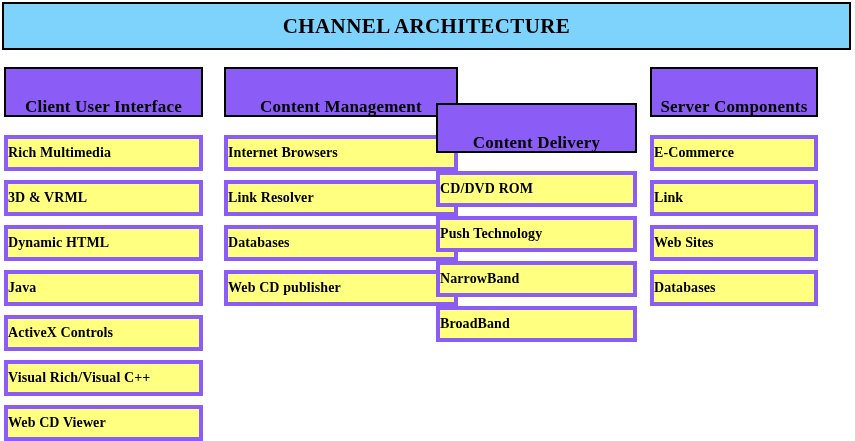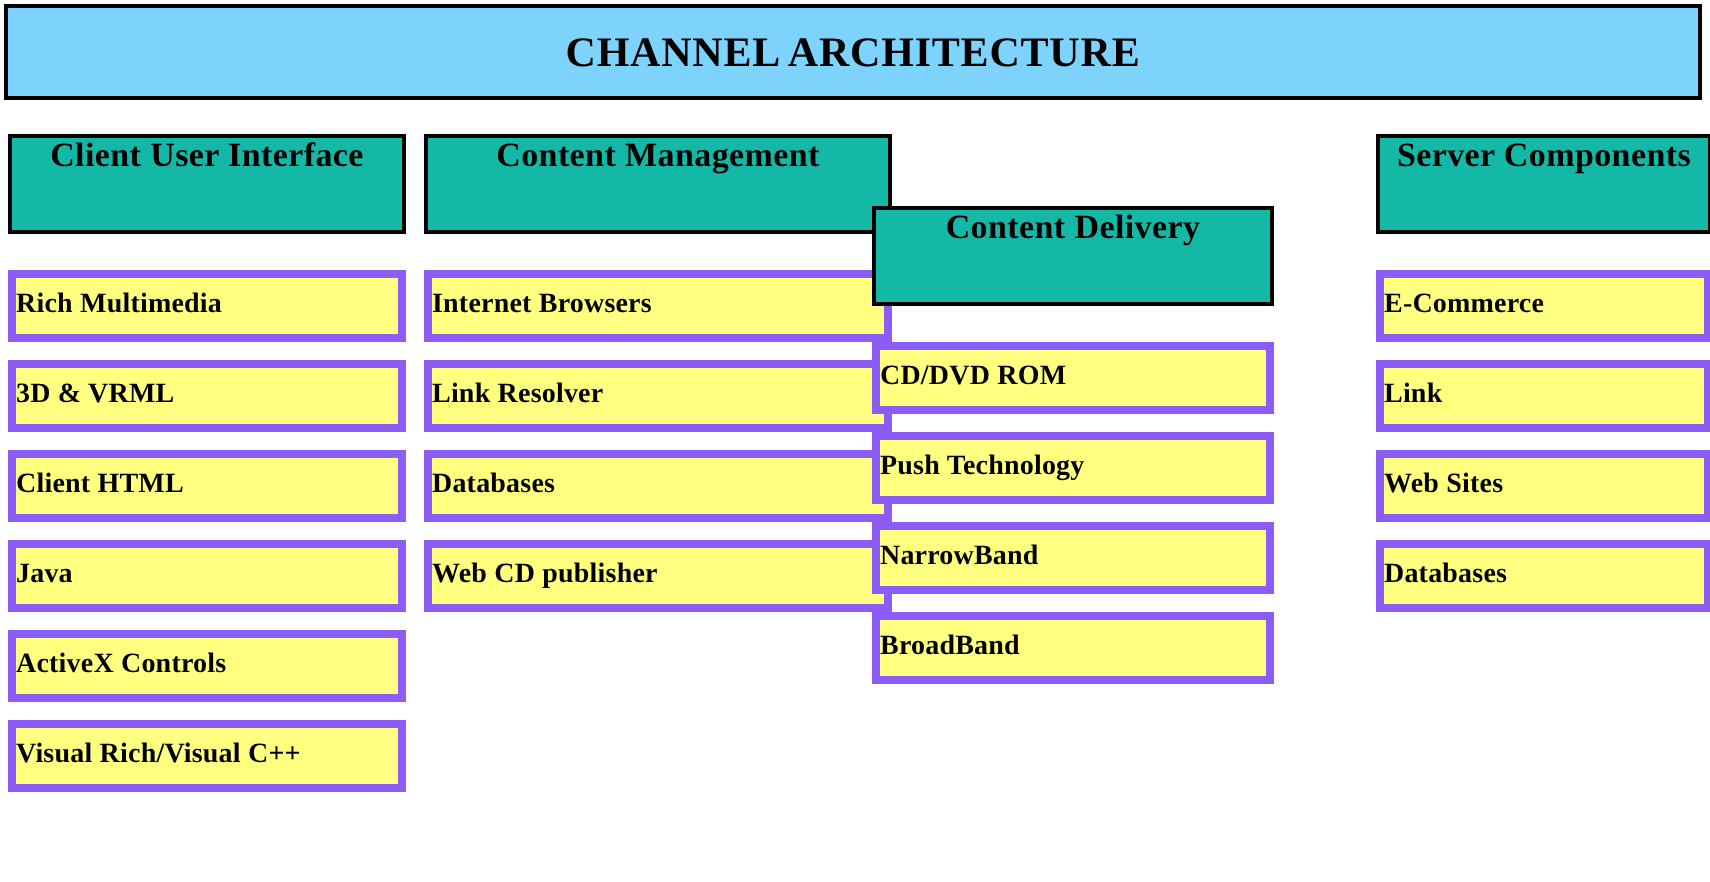--- a/index.html
+++ b/index.html
@@ -55,31 +55,31 @@
     width: 855px;
     height: 374px;
   }
 
   .column {
     position: absolute;
     top: 0;
     width: 198px;
   }
   .column.col-0 { left: 4px;   width: 199px; }
-  .column.col-1 { left: 212px; width: 234px; }
+  .column.col-1 { left: 224px; width: 234px; }
   .column.col-2 { left: 436px; width: 201px; margin-top: 36px; }
-  .column.col-3 { left: 688px; width: 168px; }
+  .column.col-3 { left: 650px; width: 168px; }
 
   .col-header {
     height: 50px;
-    background: #14b8a6;
+    background: #8b5cf6;
     border: 2px solid #000000;
     box-sizing: border-box;
     display: flex;
-    align-items: flex-start;
+    align-items: flex-end;
     justify-content: center;
     margin-bottom: 18px;
   }
   .col-header-text {
     font-size: 17px;
     font-weight: bold;
     color: #000000;
     white-space: nowrap;
     line-height: 1;
     letter-spacing: 0.2px;
@@ -119,30 +119,33 @@
       <div class="col-header">
         <span class="col-header-text">Client User Interface</span>
       </div>
       <div class="item-box">
         <span class="item-text">Rich Multimedia</span>
       </div>
       <div class="item-box">
         <span class="item-text">3D &amp; VRML</span>
       </div>
       <div class="item-box">
-        <span class="item-text">Client HTML</span>
+        <span class="item-text">Dynamic HTML</span>
       </div>
       <div class="item-box">
         <span class="item-text">Java</span>
       </div>
       <div class="item-box">
         <span class="item-text">ActiveX Controls</span>
       </div>
       <div class="item-box">
         <span class="item-text">Visual Rich/Visual C++</span>
+      </div>
+      <div class="item-box">
+        <span class="item-text">Web CD Viewer</span>
       </div>
     </div>
 
     <div class="column col-1">
       <div class="col-header">
         <span class="col-header-text">Content Management</span>
       </div>
       <div class="item-box">
         <span class="item-text">Internet Browsers</span>
       </div>

